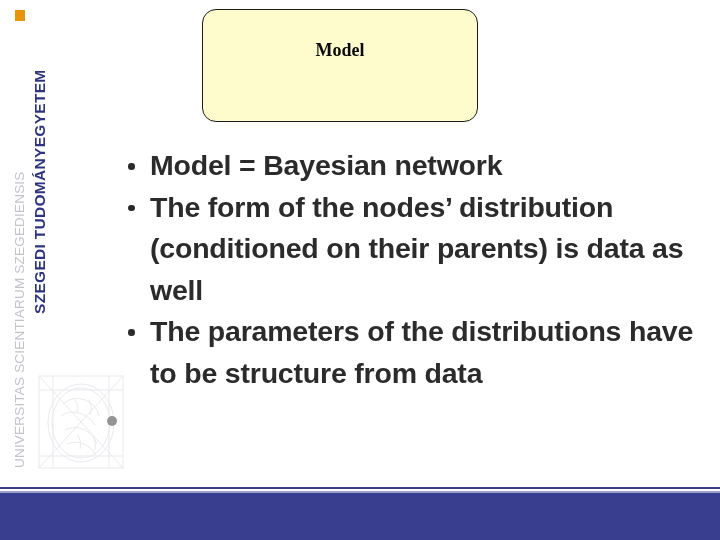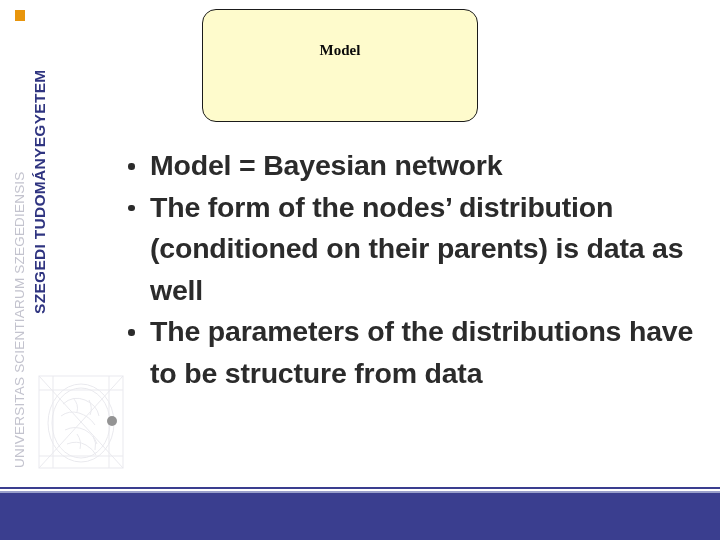--- a/index.html
+++ b/index.html
@@ -90,21 +90,21 @@
     box-sizing: border-box;
     display: flex;
     flex-direction: column;
     align-items: center;
     justify-content: flex-start;
     padding-top: 25px;
   }
   .title-line {
     font-family: "Liberation Serif", serif;
     font-weight: bold;
-    font-size: 15px;
+    font-size: 18px;
     color: #0a0a0a;
     line-height: 30px;
     text-align: center;
     white-space: nowrap;
   }
 
   
   .body-list {
     position: absolute;
     left: 108px;

